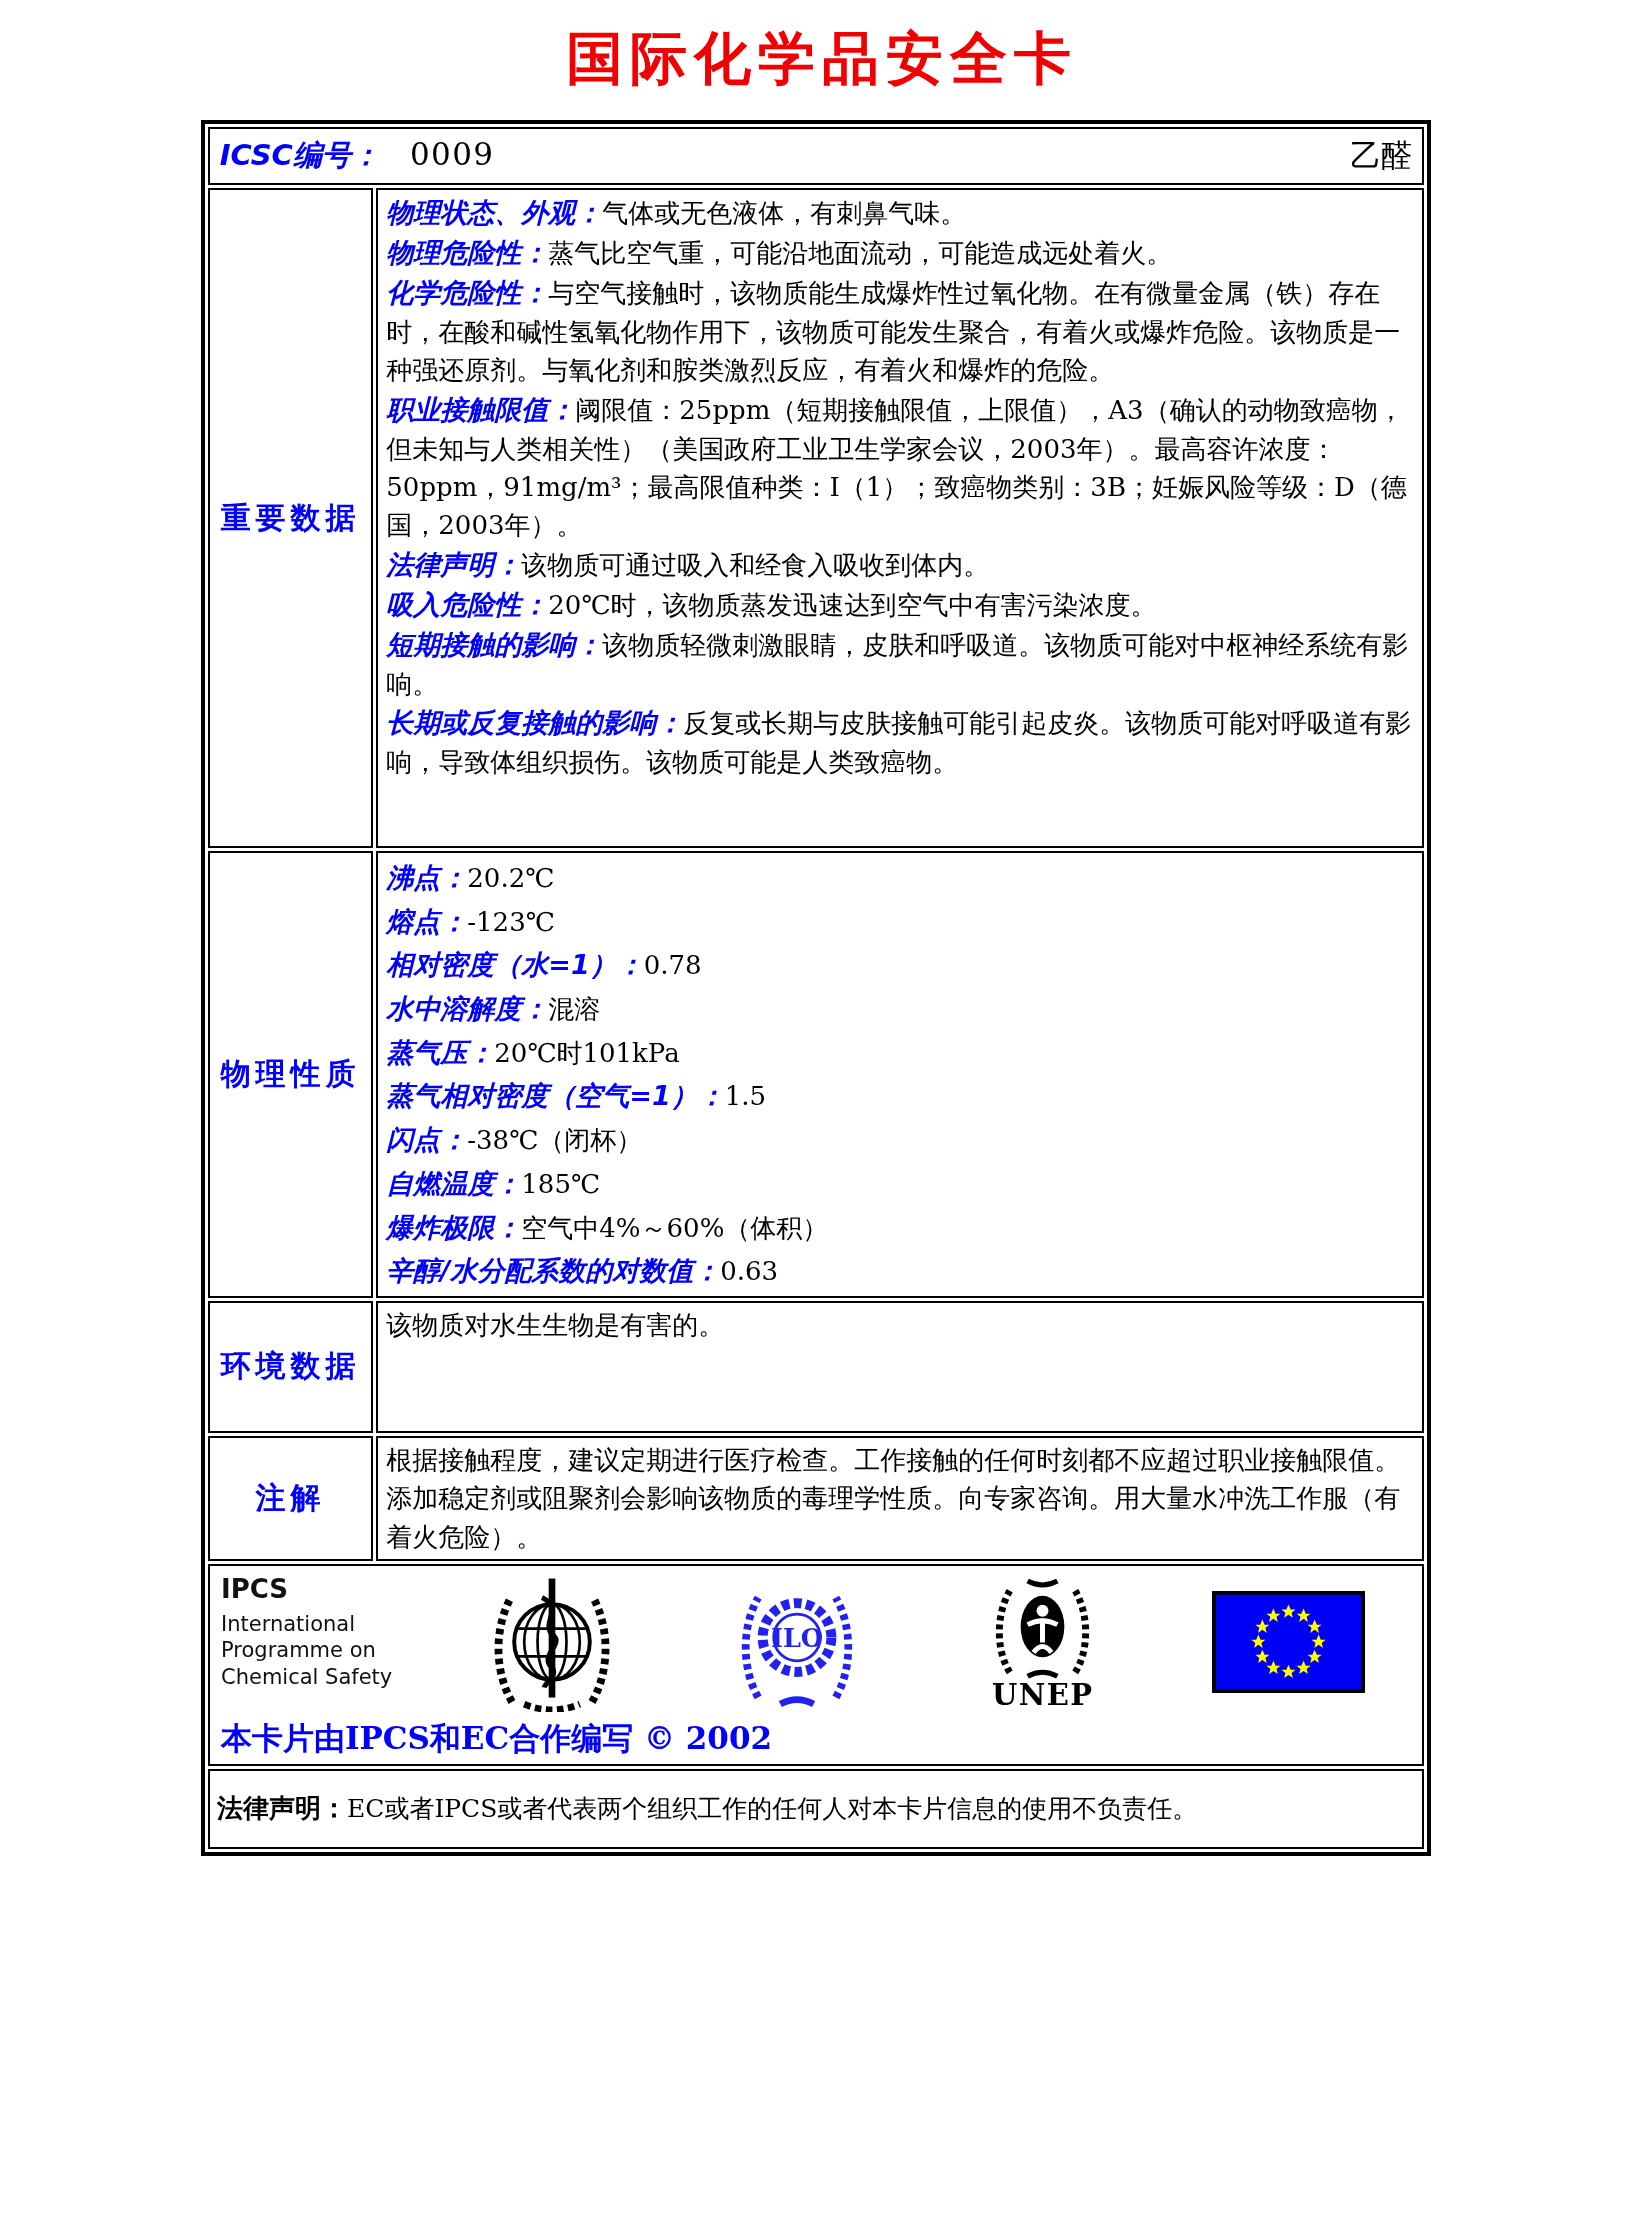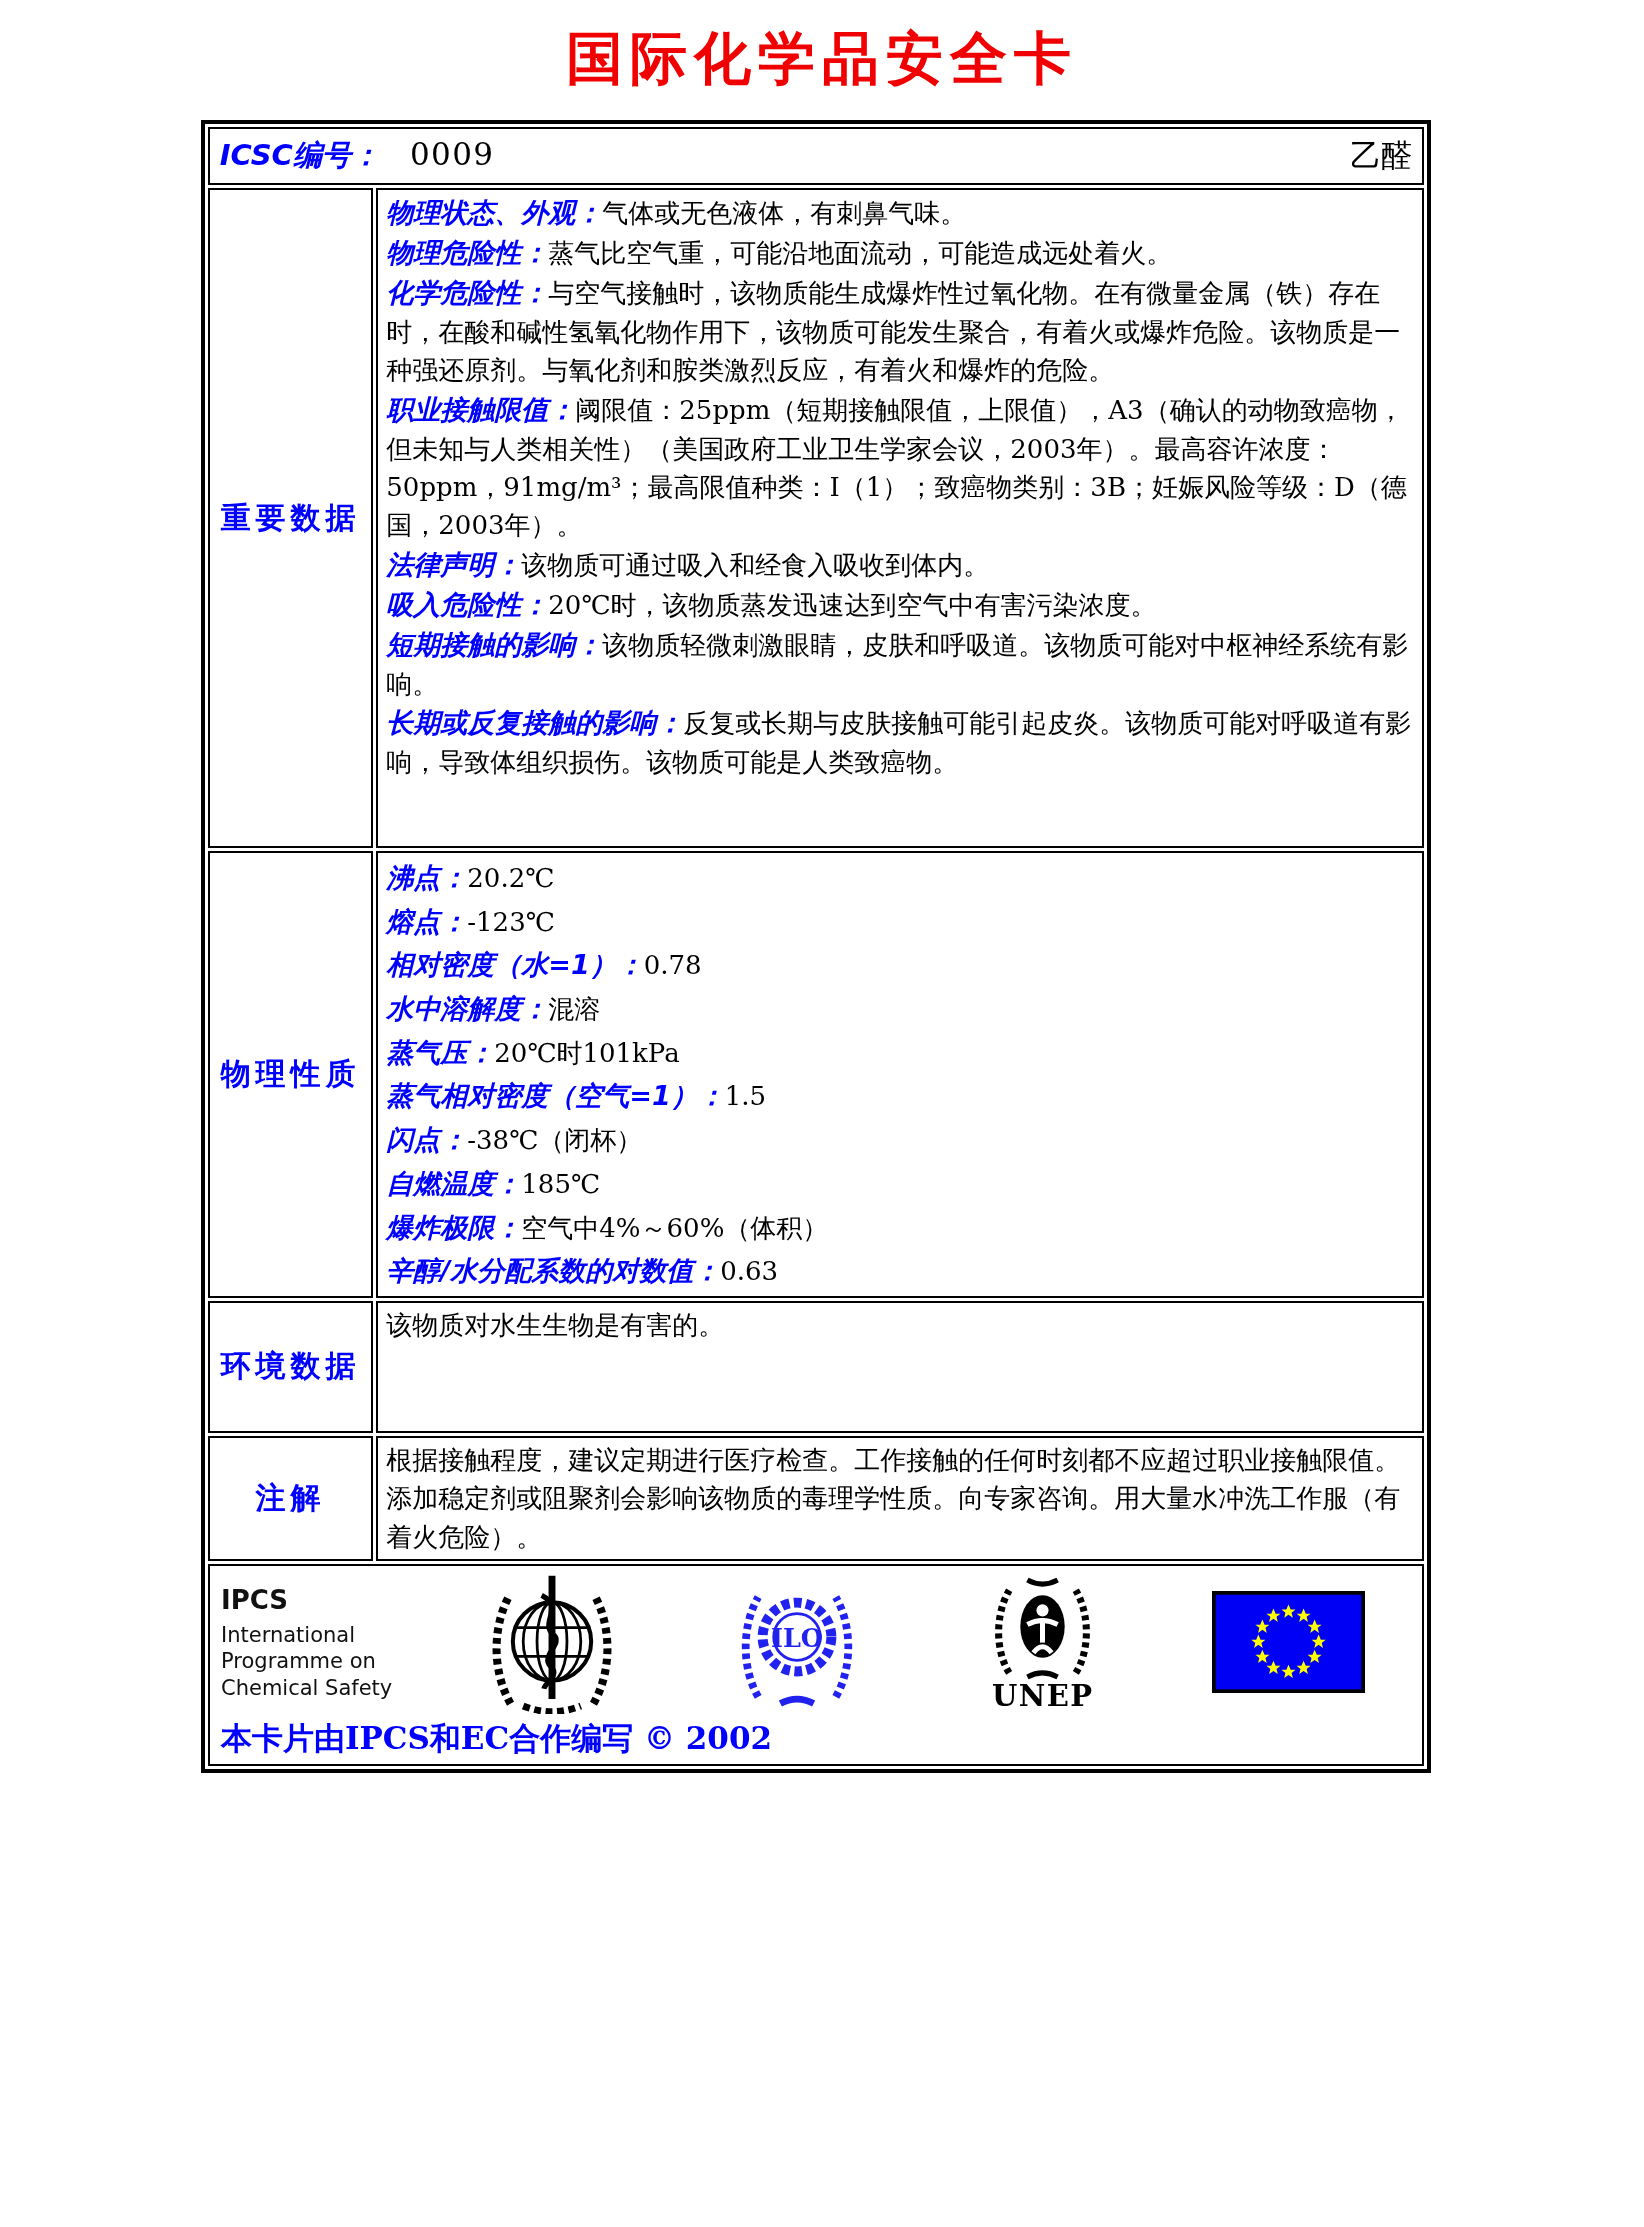--- a/index.html
+++ b/index.html
@@ -45,21 +45,21 @@
     padding: 2.8px 1.4px;
   }
   td.content-cell { font-size: 26px; line-height: 1.48; }
   td.imp  { height: 660px; }
   td.phys { height: 437px; line-height: 1.62; }
   td.env  { height: 132px; margin-left: 48px; }
   td.note { height: 115px; }
   td.addl { height: 50px; vertical-align: middle; }
   .para .blue-lbl { font-size: 27px; }
   td.logos-cell { height: 184px; padding: 7px 11px 4.2px 11px; }
-  .logos-flex { display: flex; align-items: center; height: 139px; }
+  .logos-flex { display: flex; height: 139px; }
   .ipcs-block {
     width: 208px; color: #111;
     font-family: "DejaVu Sans", "Liberation Sans", sans-serif;
     line-height: 1.25;
   }
   .ipcs-acronym { font-size: 26px; font-weight: bold; margin-bottom: 5.6px; }
   .ipcs-line { font-size: 21px; }
   .logo-box { flex: 1; display: flex; flex-direction: column; align-items: center; justify-content: center; }
   .unep-caption {
     font-family: "DejaVu Serif", "Liberation Serif", serif;
@@ -215,15 +215,20 @@
             <use href="#star" x="10" y="11"></use>
             <use href="#star" x="10.87" y="7.75"></use>
             <use href="#star" x="13.25" y="5.37"></use>
           </svg>
         </div>
       </div>
       <div class="copyright">本卡片由IPCS和EC合作编写 © 2002</div>
     </td>
   </tr>
 
+  <tr>
+    <td colspan="2" class="legal-cell">
+      <span class="legal-lbl">法律声明：</span><span>EC或者IPCS或者代表两个组织工作的任何人对本卡片信息的使用不负责任。</span>
+    </td>
+  </tr>
 </tbody>
   </table>
 
 
 </body></html>

